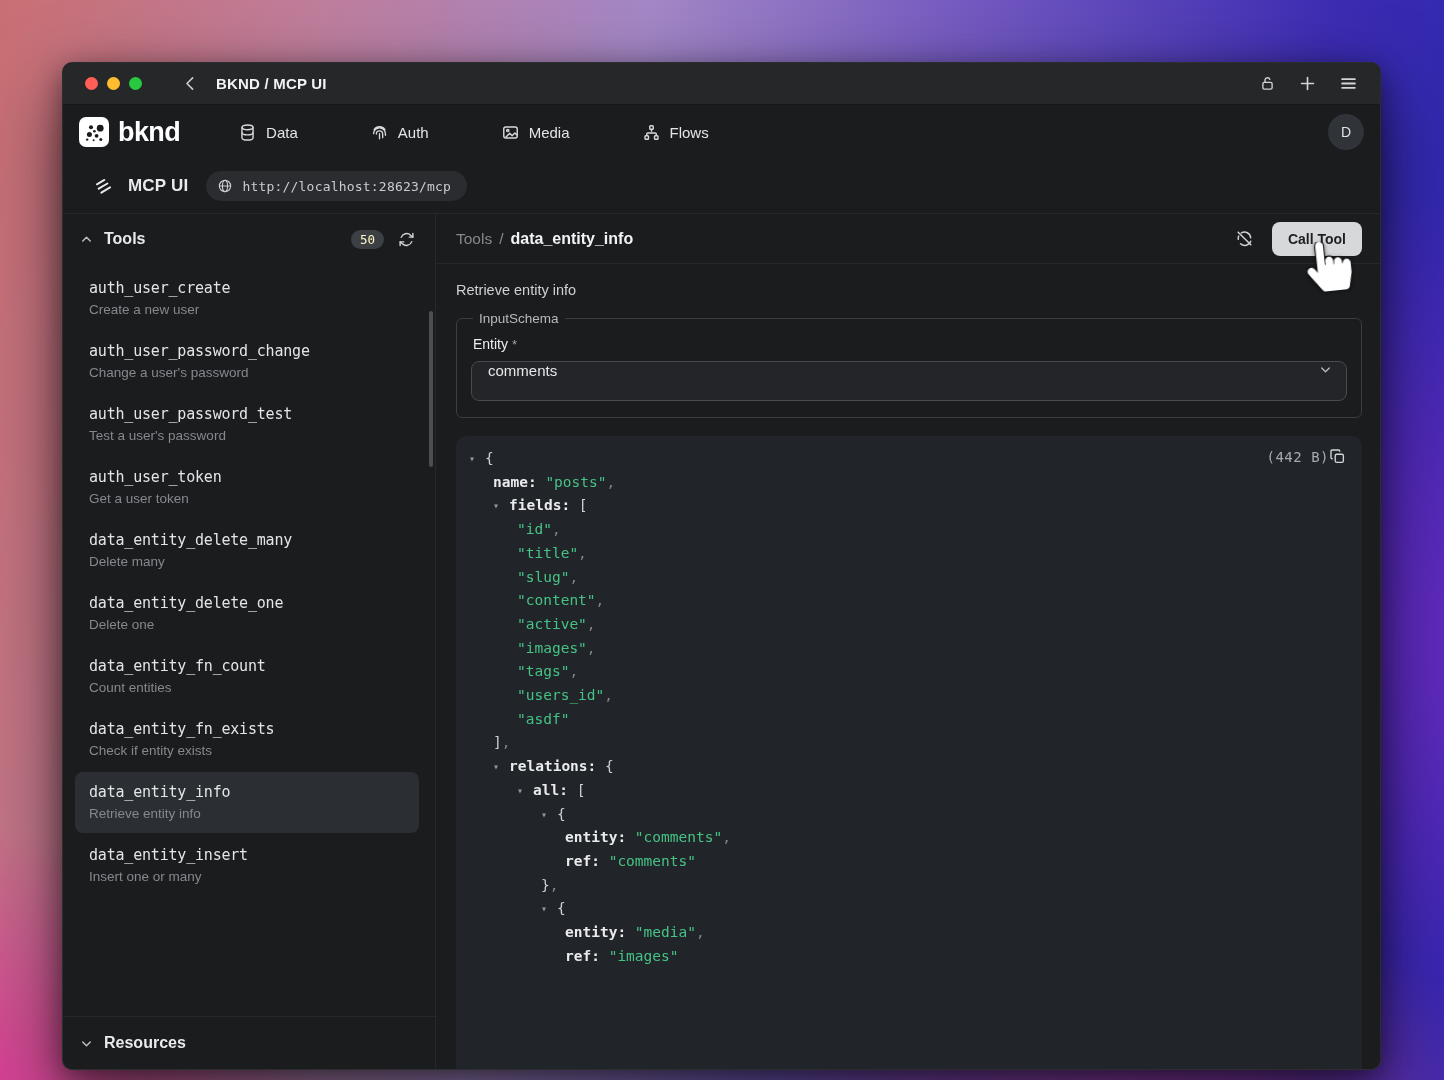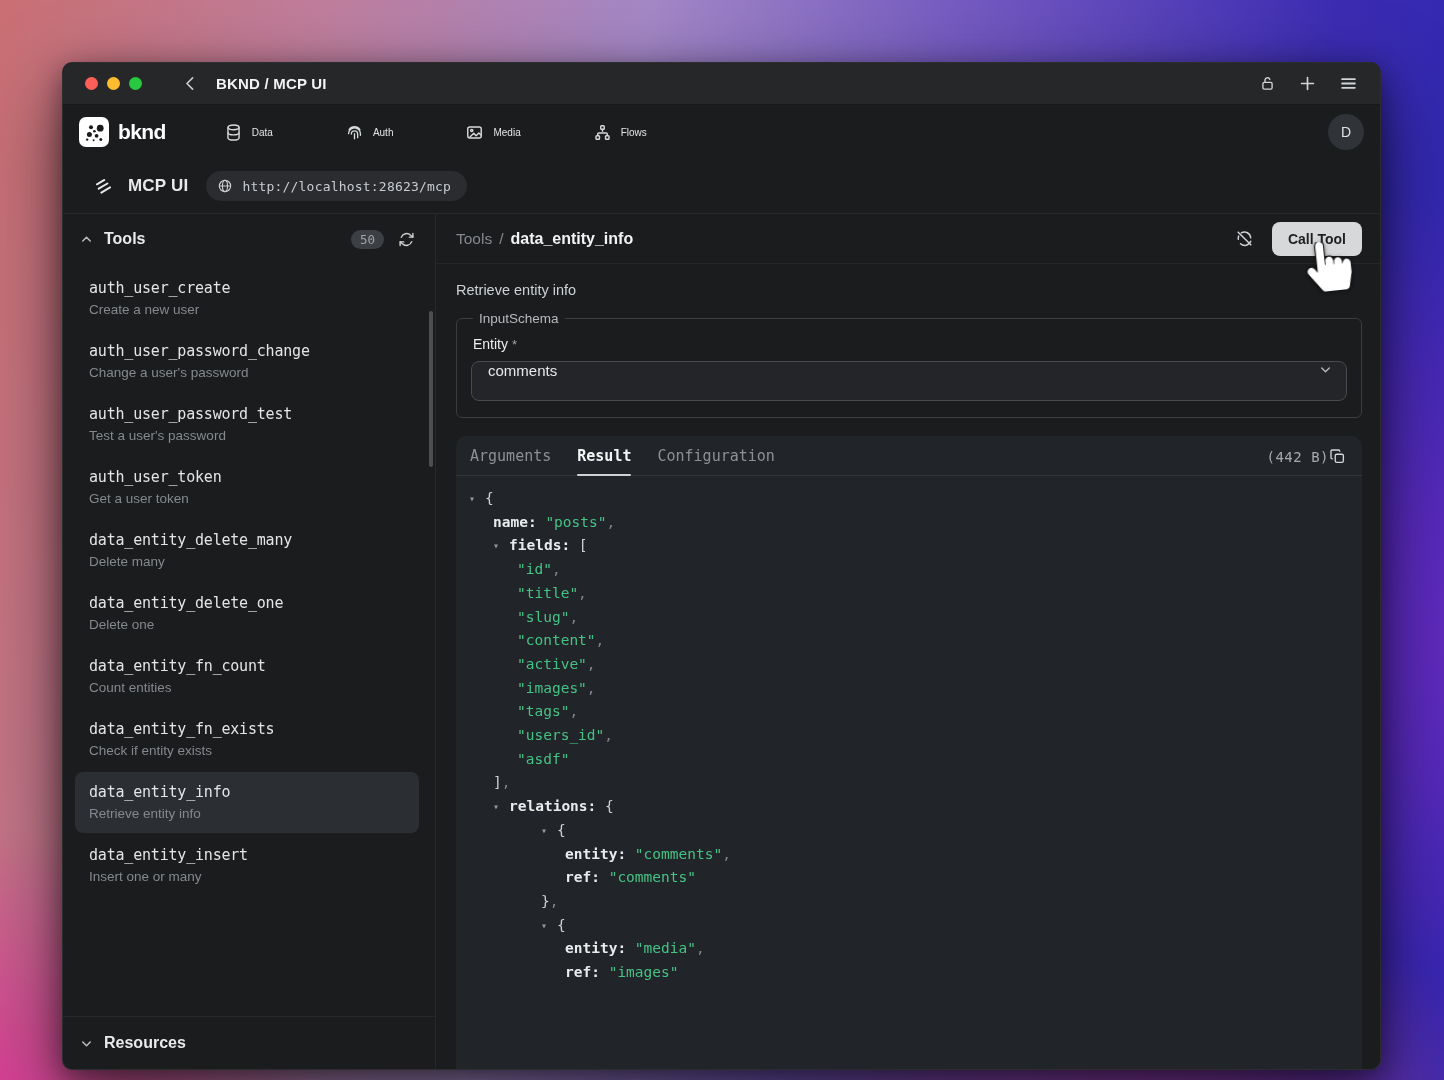--- a/index.html
+++ b/index.html
@@ -27,37 +27,37 @@
   .traffic{ display:flex; gap:9px; }
   .light{ width:13px; height:13px; border-radius:50%; }
   .light.red{ background:#ff5f57; } .light.yellow{ background:#febc2e; } .light.green{ background:#28c840; }
   .back-btn{ margin-left:40px; color:#c9ccd0; }
   .win-title{ margin-left:17px; font-weight:700; font-size:15px; color:#f2f3f4; letter-spacing:.2px; }
   .tb-right{ margin-left:auto; display:flex; align-items:center; gap:22px; color:#d2d5d8; }
   
   .navbar{ height:54px; flex:0 0 54px; display:flex; align-items:center; padding:0 16px; background:#1a1c1e; }
   .brand{ display:flex; align-items:center; gap:9px; margin-right:58px; }
   .brand-mark{ width:30px; height:30px; background:#fff; border-radius:7px; display:flex; align-items:center; justify-content:center; }
-  .brand-name{ font-weight:800; font-size:21px; letter-spacing:-.6px; color:#fff; }
-  .nav-item{ display:flex; align-items:center; gap:9px; color:#e2e4e6; font-size:10px; margin-right:72px; cursor:default; }
+  .brand-name{ font-weight:800; font-size:27px; letter-spacing:-.6px; color:#fff; }
+  .nav-item{ display:flex; align-items:center; gap:9px; color:#e2e4e6; font-size:15px; margin-right:72px; cursor:default; }
   .nav-item .ic{ color:#d7dadc; }
   .avatar{ margin-left:auto; width:36px; height:36px; border-radius:50%; background:#303337; display:flex; align-items:center; justify-content:center; font-size:14px; color:#dfe2e5; }
   
   .subheader{ height:55px; flex:0 0 55px; display:flex; align-items:center; padding:0 30px; border-bottom:1px solid #26282b; background:#1a1c1e;}
   .subheader .ic{ color:#e6e8ea; }
   .sub-title{ font-weight:800; font-size:17px; margin-left:14px; letter-spacing:.2px; }
   .url-pill{ margin-left:18px; display:flex; align-items:center; gap:9px; background:#2a2c2f; border-radius:999px; padding:7px 16px 7px 11px; color:#c9ccd0;}
   .url-text{ font-family:"DejaVu Sans Mono","Liberation Mono",monospace; font-size:13px; letter-spacing:.2px; }
   
   .bodyrow{ flex:1; display:flex; min-height:0; }
   .sidebar{ width:373px; flex:0 0 373px; border-right:1px solid #26282b; display:flex; flex-direction:column; position:relative; }
   .side-head{ height:50px; flex:0 0 50px; display:flex; align-items:center; padding:0 20px 0 16px; }
   .side-head .chev{ color:#b9bcc0; }
   .side-head-label{ font-weight:800; font-size:16px; margin-left:10px; }
-  .count-badge{ margin-left:auto; background:#3c3f43; color:#a3a3a3; font-family:"DejaVu Sans Mono","Liberation Mono",monospace; font-size:12.5px; padding:2px 9px; border-radius:999px; }
+  .count-badge{ margin-left:auto; background:#3c3f43; color:#fef9c3; font-family:"DejaVu Sans Mono","Liberation Mono",monospace; font-size:12.5px; padding:2px 9px; border-radius:999px; }
   .refresh-btn{ margin-left:14px; color:#cfd2d5; }
   .tool-list{ flex:1; overflow:hidden; padding-top:4px; }
   .tool-item{ margin:0 16px 2px 12px; padding:11px 14px 12px; border-radius:8px; cursor:pointer; }
   .tool-item.selected{ background:#2b2e32; }
   .tool-name{ font-family:"DejaVu Sans Mono","Liberation Mono",monospace; font-size:15px; color:#e3e5e7; letter-spacing:-.2px; }
   .tool-desc{ font-size:13.5px; color:#85898e; margin-top:5px; }
   .side-scrollbar{ position:absolute; right:2px; top:97px; width:4px; height:156px; background:#4b4e52; border-radius:2px; }
   .side-foot{ height:53px; flex:0 0 53px; border-top:1px solid #26282b; display:flex; align-items:center; padding:0 16px; }
   .side-foot .chev{ color:#b9bcc0; }
   .side-foot-label{ font-weight:800; font-size:16px; margin-left:10px; }
@@ -322,25 +322,20 @@
             <span>comments</span>
             <span class="chev">
               <svg width="15" height="15" viewBox="0 0 24 24" fill="none" stroke="currentColor" stroke-width="2.2" stroke-linecap="round" stroke-linejoin="round">
                   <path d="M6 9.5l6 6 6-6"></path>
                 </svg>
             </span>
           </div>
         </fieldset>
 
         <div class="result-panel">
-          <div class="tabs" id="tabs">
-              <span class="tab">Arguments</span>
-              <span class="tab active">Result</span>
-              <span class="tab">Configuration</span>
-            </div>
           <div class="result-meta">
             <span class="result-size">(442 B)</span>
             <span class="copy-btn">
               <svg width="17" height="17" viewBox="0 0 24 24" fill="none" stroke="currentColor" stroke-width="1.9" stroke-linejoin="round">
                   <rect x="8.8" y="8.8" width="11.5" height="11.5" rx="2.2"></rect>
                   <path d="M5.2 15.2h-.7A1.7 1.7 0 0 1 2.8 13.5v-9a1.7 1.7 0 0 1 1.7-1.7h9a1.7 1.7 0 0 1 1.7 1.7v.7"></path>
                 </svg>
             </span>
           </div>
           <div class="json" id="json-viewer">
@@ -351,20 +346,21 @@
               <div class="code-line" style="padding-left: 61px;"><span class="tok-str">"title"</span><span class="tok-comma">,</span></div>
               <div class="code-line" style="padding-left: 61px;"><span class="tok-str">"slug"</span><span class="tok-comma">,</span></div>
               <div class="code-line" style="padding-left: 61px;"><span class="tok-str">"content"</span><span class="tok-comma">,</span></div>
               <div class="code-line" style="padding-left: 61px;"><span class="tok-str">"active"</span><span class="tok-comma">,</span></div>
               <div class="code-line" style="padding-left: 61px;"><span class="tok-str">"images"</span><span class="tok-comma">,</span></div>
               <div class="code-line" style="padding-left: 61px;"><span class="tok-str">"tags"</span><span class="tok-comma">,</span></div>
               <div class="code-line" style="padding-left: 61px;"><span class="tok-str">"users_id"</span><span class="tok-comma">,</span></div>
               <div class="code-line" style="padding-left: 61px;"><span class="tok-str">"asdf"</span></div>
               <div class="code-line" style="padding-left: 37px;"><span class="tok-punc">]</span><span class="tok-comma">,</span></div>
               <div class="code-line" style="padding-left: 37px;"><span class="tgl">▾</span><span class="tok-key">relations: </span><span class="tok-punc">{</span></div>
+              <div class="code-line" style="padding-left: 61px;"><span class="tgl">▾</span><span class="tok-key">all: </span><span class="tok-punc">[</span></div>
               <div class="code-line" style="padding-left: 85px;"><span class="tgl">▾</span><span class="tok-punc">{</span></div>
               <div class="code-line" style="padding-left: 109px;"><span class="tok-key">entity: </span><span class="tok-str">"comments"</span><span class="tok-comma">,</span></div>
               <div class="code-line" style="padding-left: 109px;"><span class="tok-key">ref: </span><span class="tok-str">"comments"</span></div>
               <div class="code-line" style="padding-left: 85px;"><span class="tok-punc">}</span><span class="tok-comma">,</span></div>
               <div class="code-line" style="padding-left: 85px;"><span class="tgl">▾</span><span class="tok-punc">{</span></div>
               <div class="code-line" style="padding-left: 109px;"><span class="tok-key">entity: </span><span class="tok-str">"media"</span><span class="tok-comma">,</span></div>
               <div class="code-line" style="padding-left: 109px;"><span class="tok-key">ref: </span><span class="tok-str">"images"</span></div>
             </div>
         </div>
       </div>

